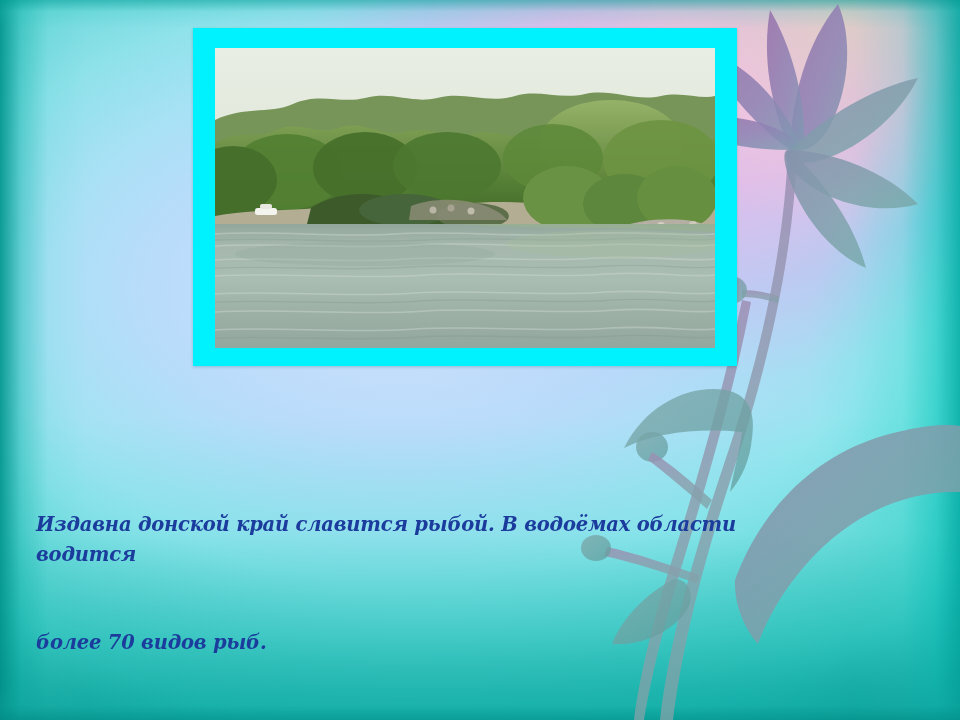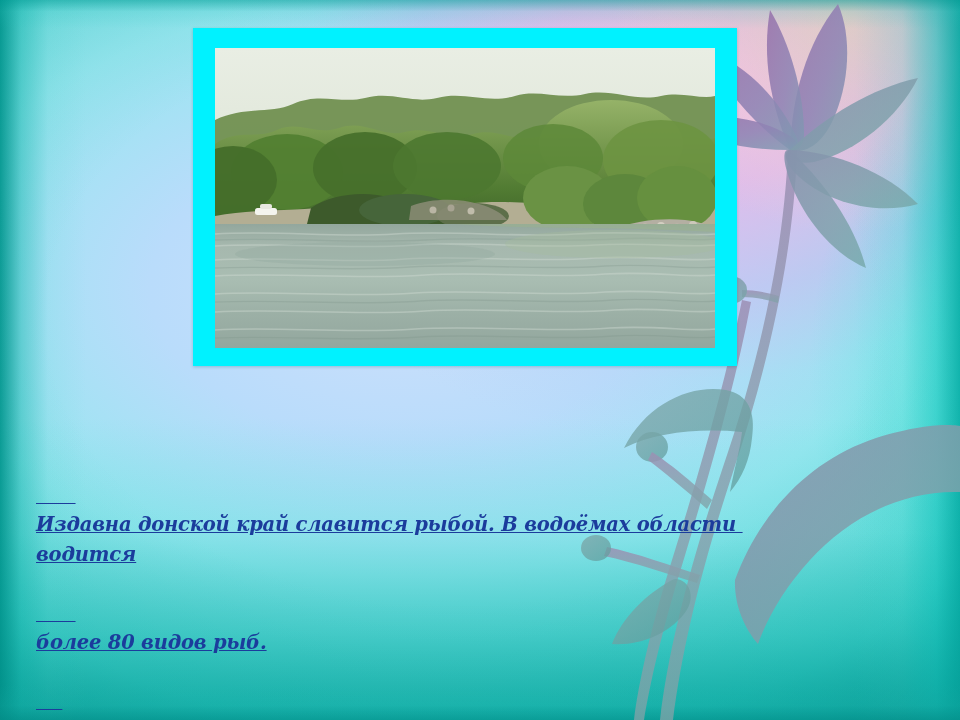--- a/index.html
+++ b/index.html
@@ -111,21 +111,21 @@
   
   #body-text{
     position:absolute;left:36px;top:392px;width:800px;
     font-family:"DejaVu Serif", serif;
     font-style:italic;font-weight:bold;
     font-size:19.5px;line-height:29.5px;
     color:#1b3c9c;
     letter-spacing:-0.2px;
     white-space:pre-wrap;
   }
-  #body-text .para{margin:0;text-decoration:underline;}
+  #body-text .para{margin:0;}
   #body-text .ln{display:block;}
 </style>
 </head>
 <body>
 
 <div id="slide">
 
   <div class="bg-layer bg-base"></div>
   <div class="bg-layer bg-pink"></div>
   <div class="bg-layer bg-pink2"></div>
@@ -298,19 +298,19 @@
         <path d="M240,176 C320,182 400,178 500,184 L500,176 Z" fill="#9cb48c" opacity="0.5"></path>
         <ellipse cx="400" cy="196" rx="110" ry="14" fill="#a7bd9f" opacity="0.35"></ellipse>
         <ellipse cx="150" cy="206" rx="130" ry="12" fill="#8ea69c" opacity="0.3"></ellipse>
       </svg>
     </div>
   </div>
 
   <div id="body-text">
     <p class="para">
       <span class="ln">Издавна донской край славится рыбой. В водоёмах области водится</span>
-      <span class="ln">более 80 видов рыб.</span>
+      <span class="ln">более 70 видов рыб.</span>
     </p>
     
     
   </div>
 
 </div>
 
 </body></html>

